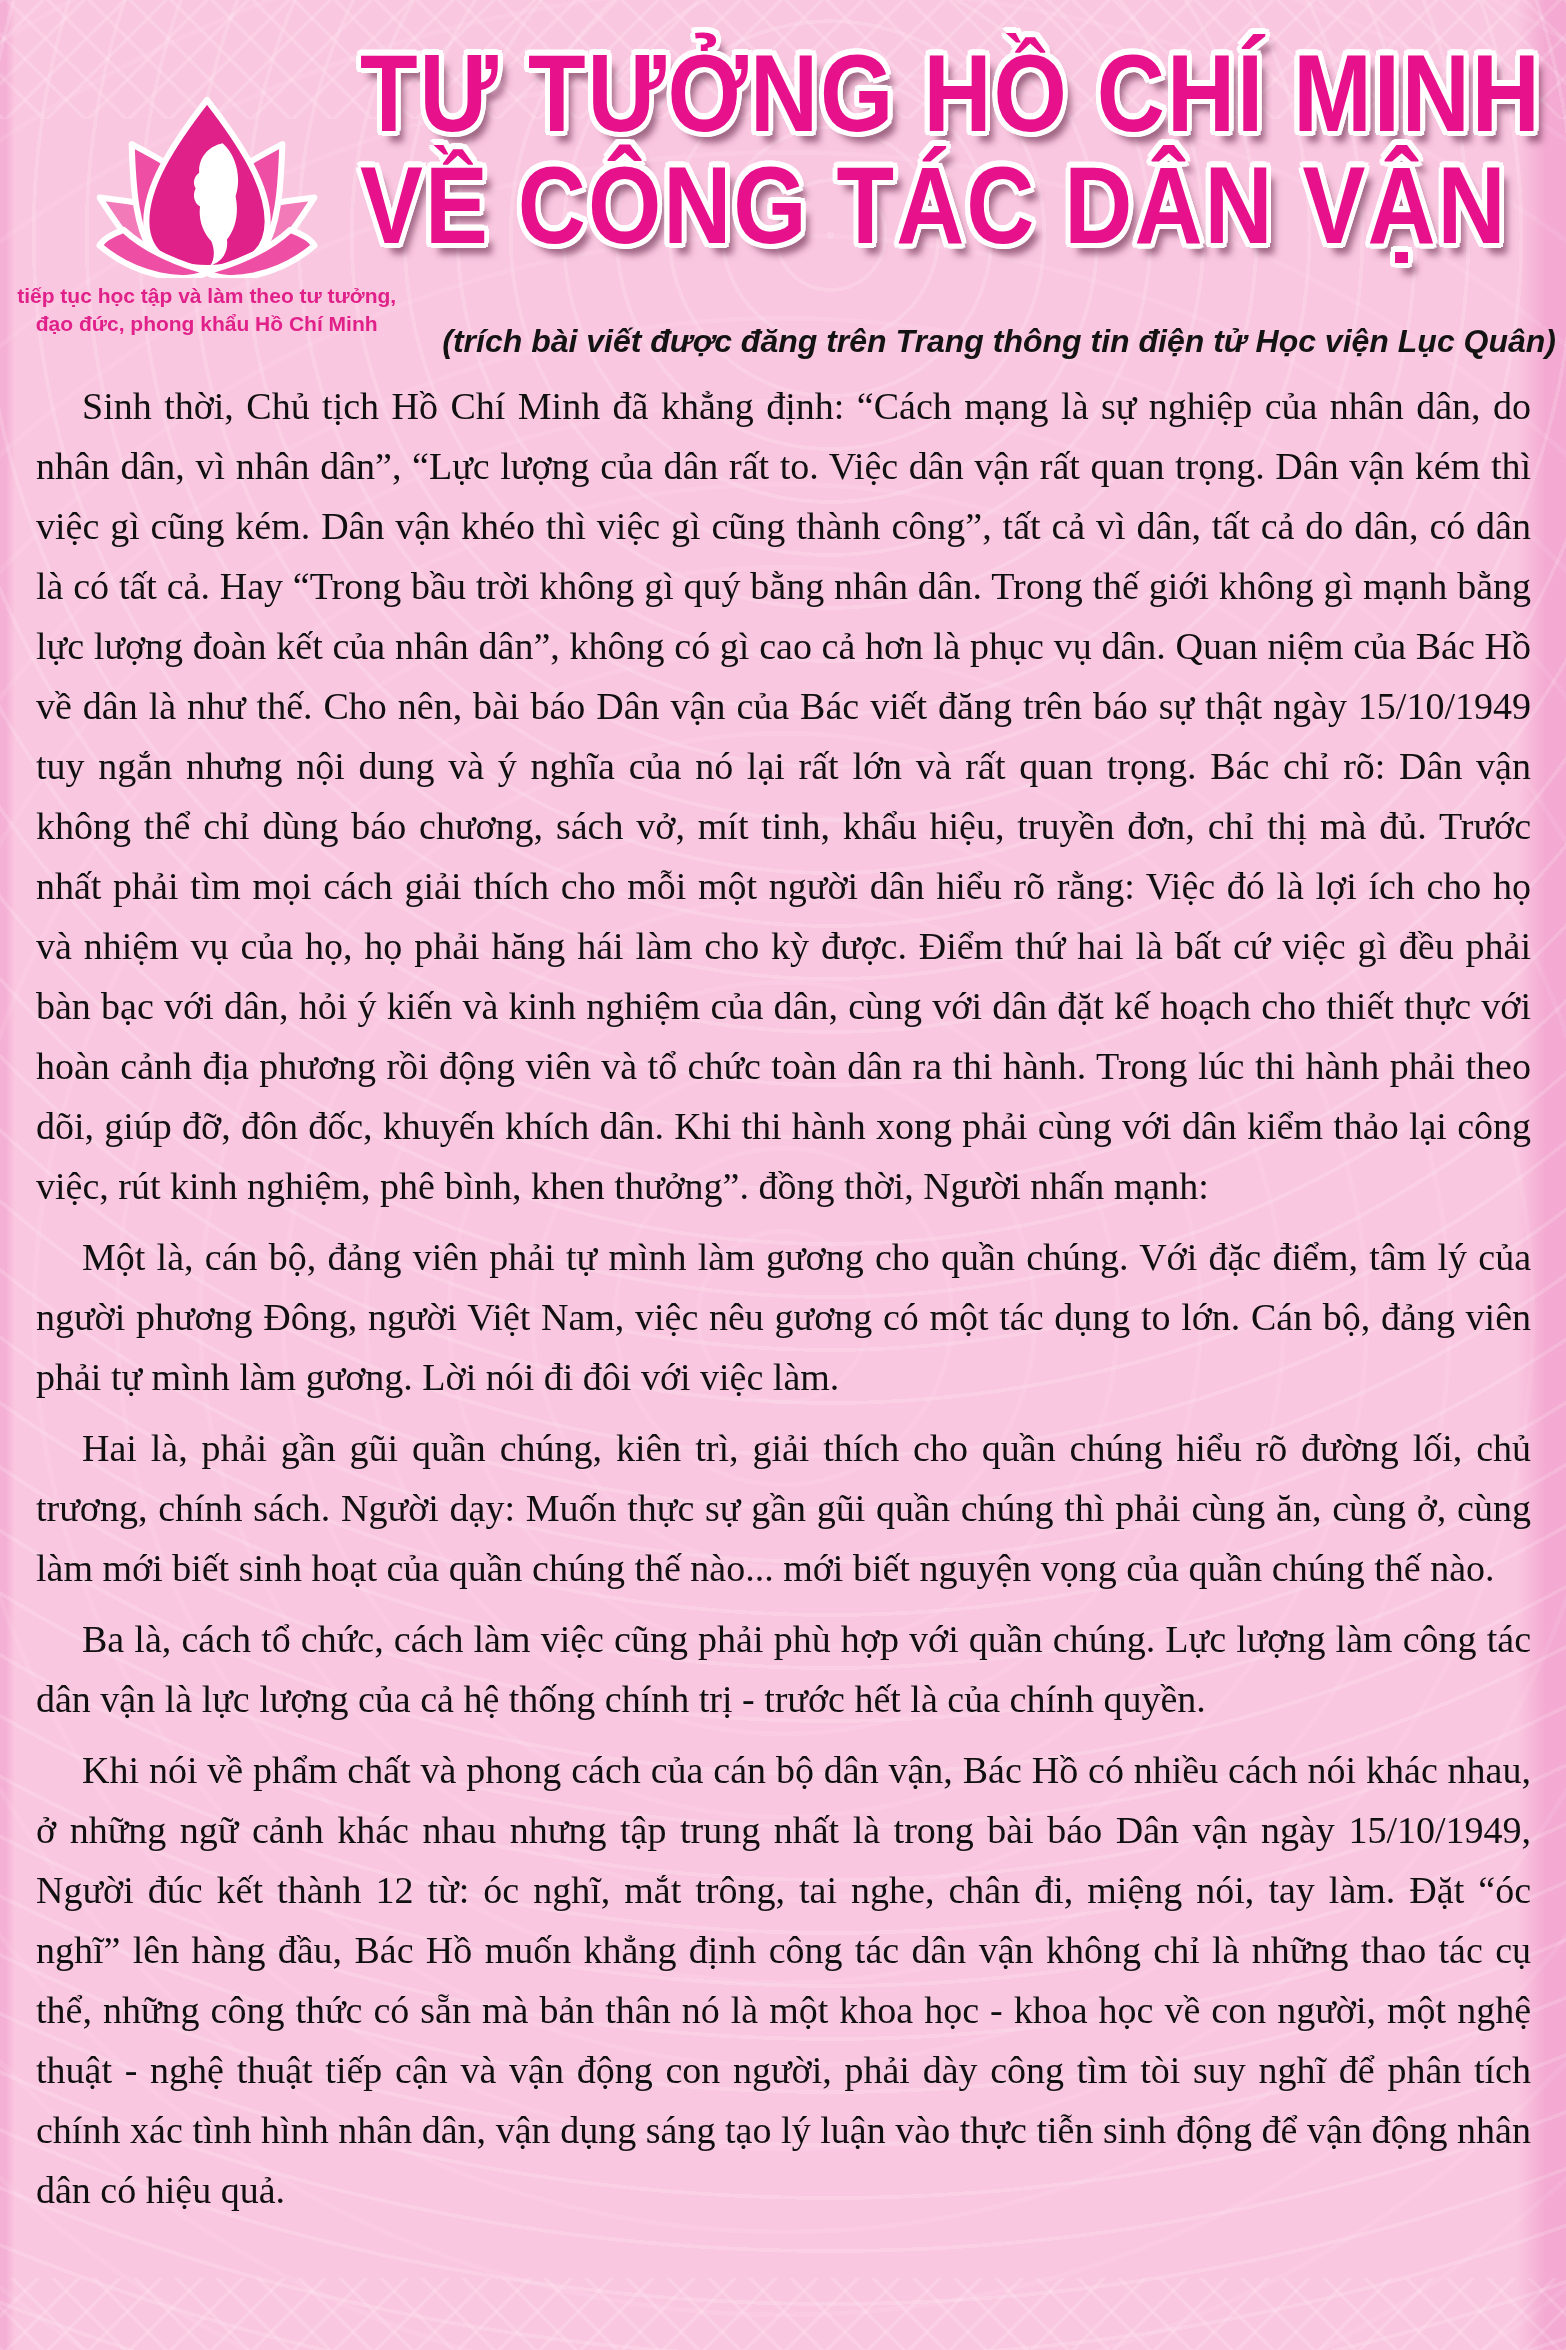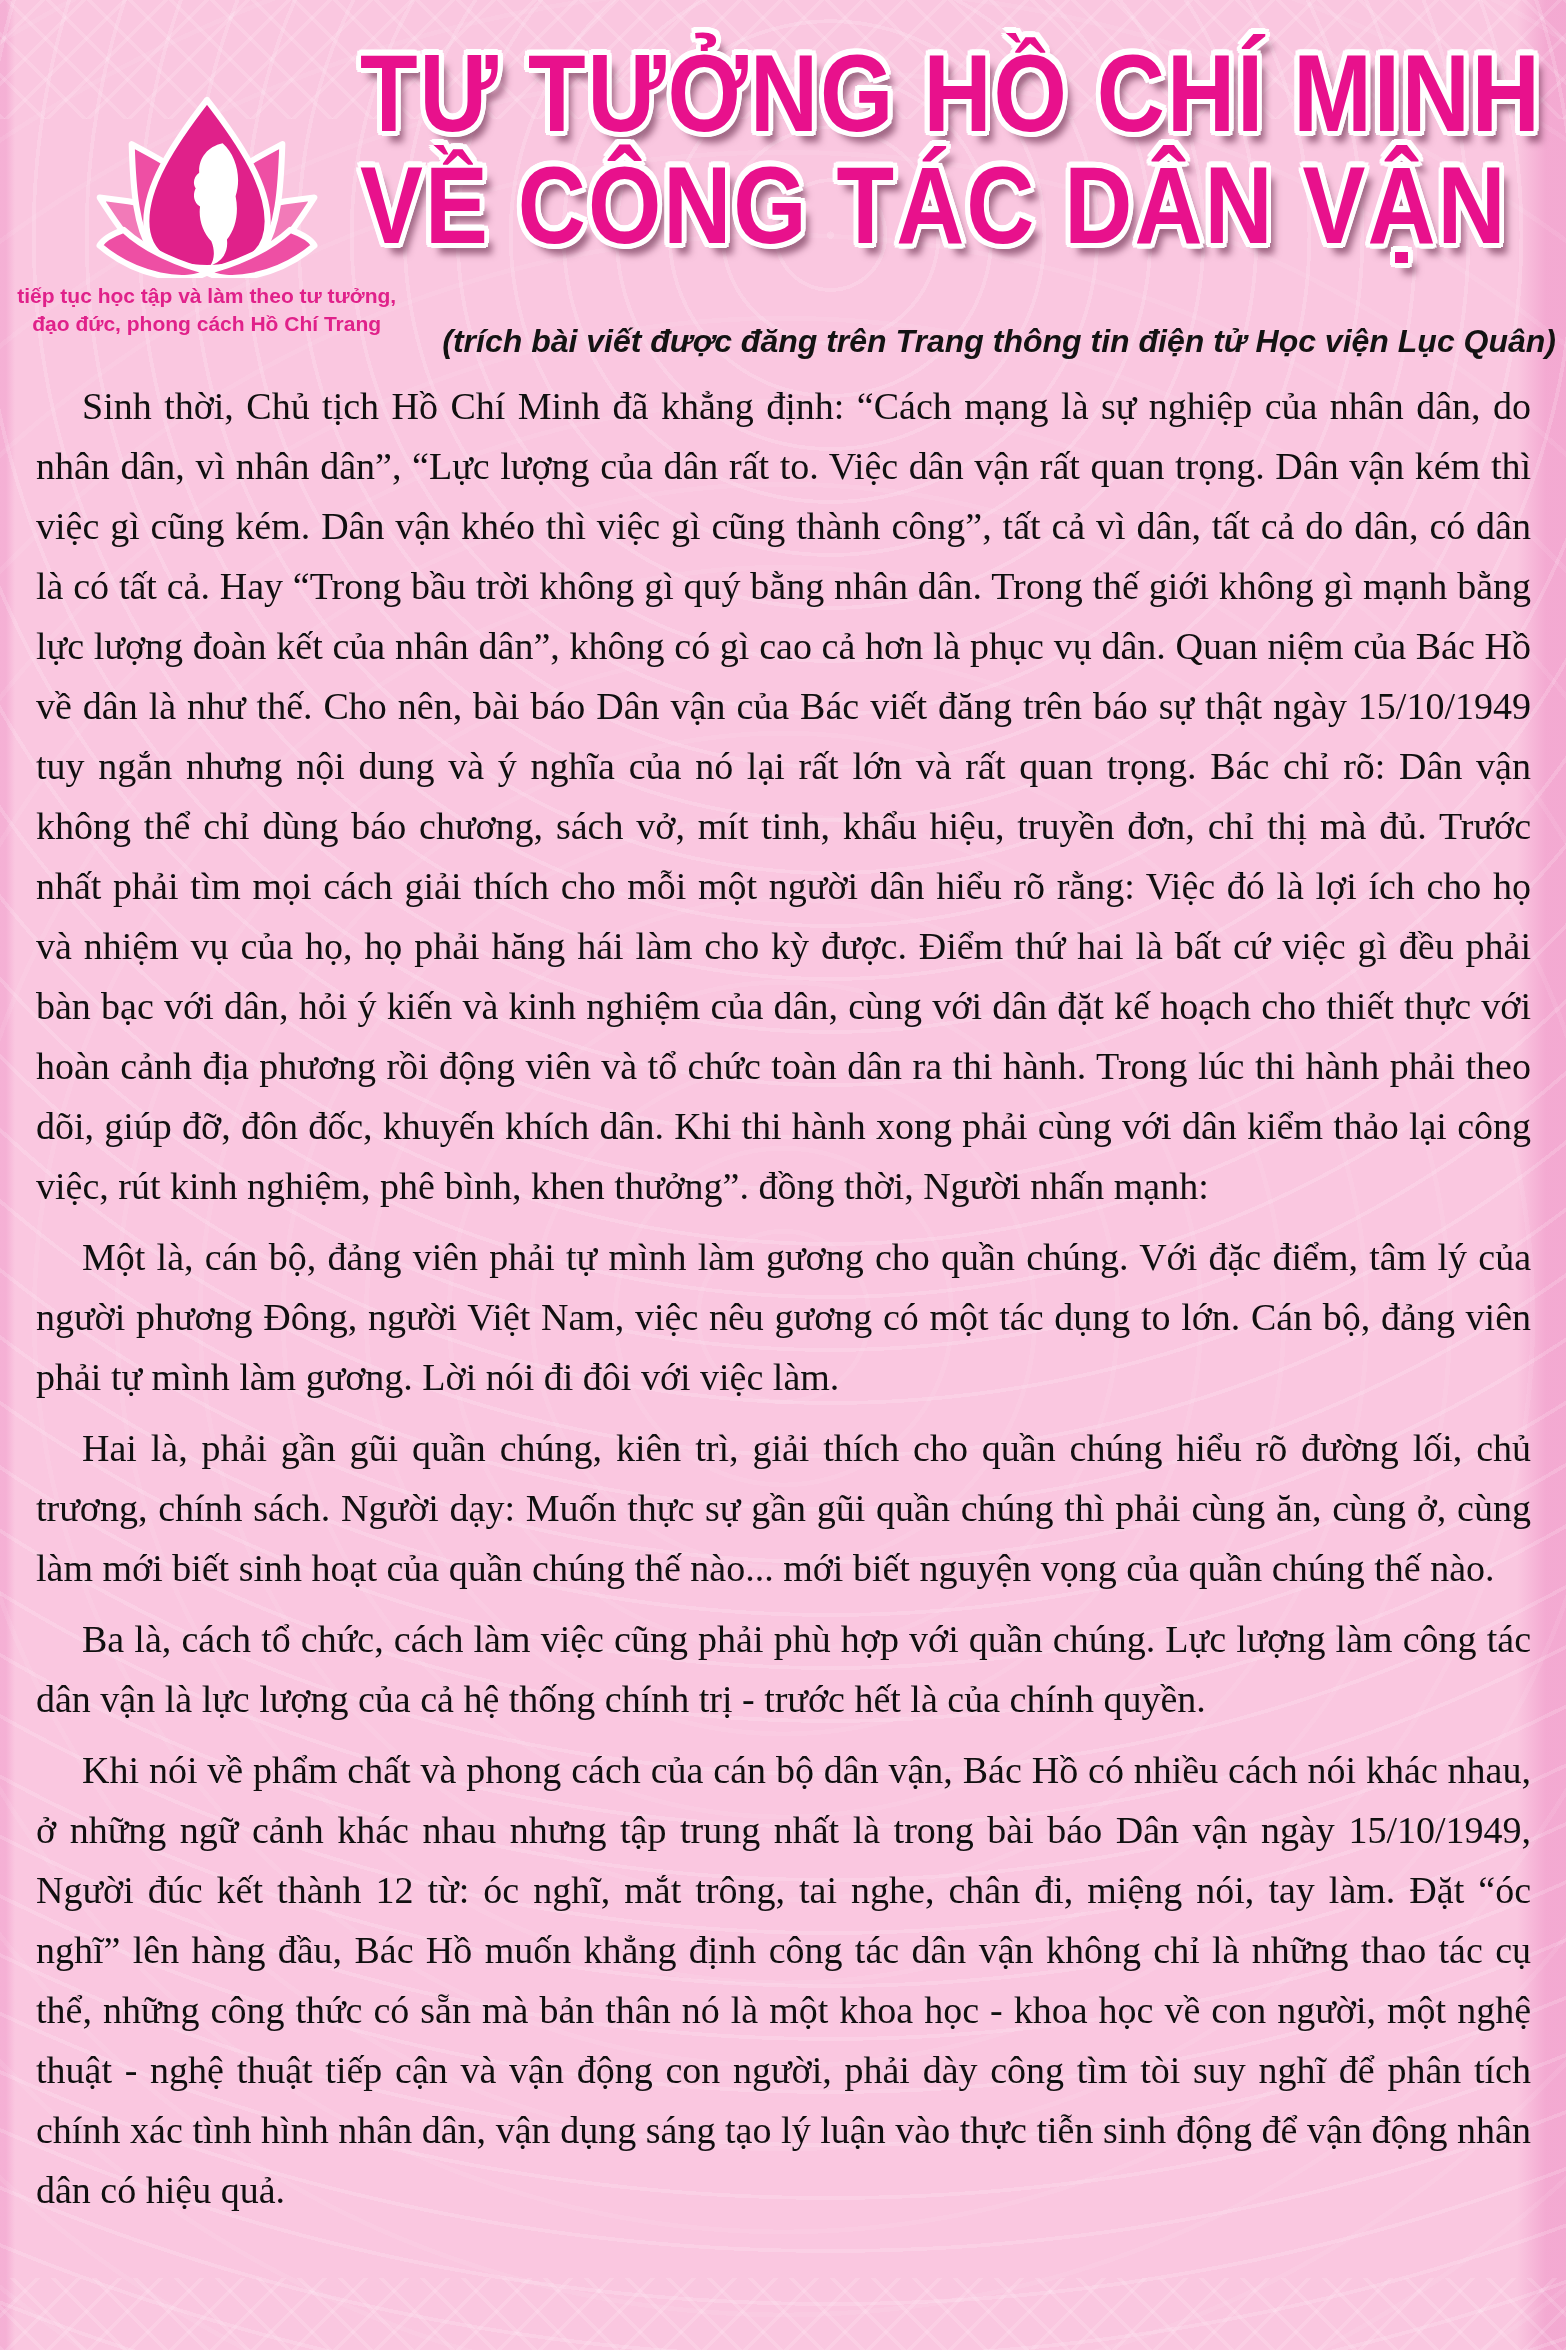--- a/index.html
+++ b/index.html
@@ -69,21 +69,21 @@
           <path d="M180,8 C138,62 110,108 110,148 Q110,202 180,202 Q250,202 250,148 C250,108 222,62 180,8 Z" fill="#e0218a"></path>
 
           <path d="M56,176 C98,212 158,222 182,206 C150,199 110,182 84,158 C70,163 60,169 56,176 Z" fill="#ee4fa4"></path>
           <path d="M304,176 C262,212 202,222 178,206 C210,199 250,182 276,158 C290,163 300,169 304,176 Z" fill="#ee4fa4"></path>
         </g>
 
         <path fill="#ffffff" d="M198,58 C180,62 170,76 171,92 C165,96 163,104 167,110 C163,118 165,127 172,131 C170,145 175,161 185,171 C189,181 189,191 184,199 C197,195 205,184 203,169 C213,157 217,138 213,119 C220,98 214,72 198,58 Z"></path>
       </svg>
       <div class="tagline">
         <div>tiếp tục học tập và làm theo tư tưởng,</div>
-        <div>đạo đức, phong cách Hồ Chí Trang</div>
+        <div>đạo đức, phong khẩu Hồ Chí Minh</div>
       </div>
     </div>
 
     <h1 class="title">
       <span class="tline">TƯ TƯỞNG HỒ CHÍ MINH</span>
       <span class="tline">VỀ CÔNG TÁC DÂN VẬN</span>
     </h1>
 
     <div class="subtitle">(trích bài viết được đăng trên Trang thông tin điện tử Học viện Lục Quân)</div>
   </header>

